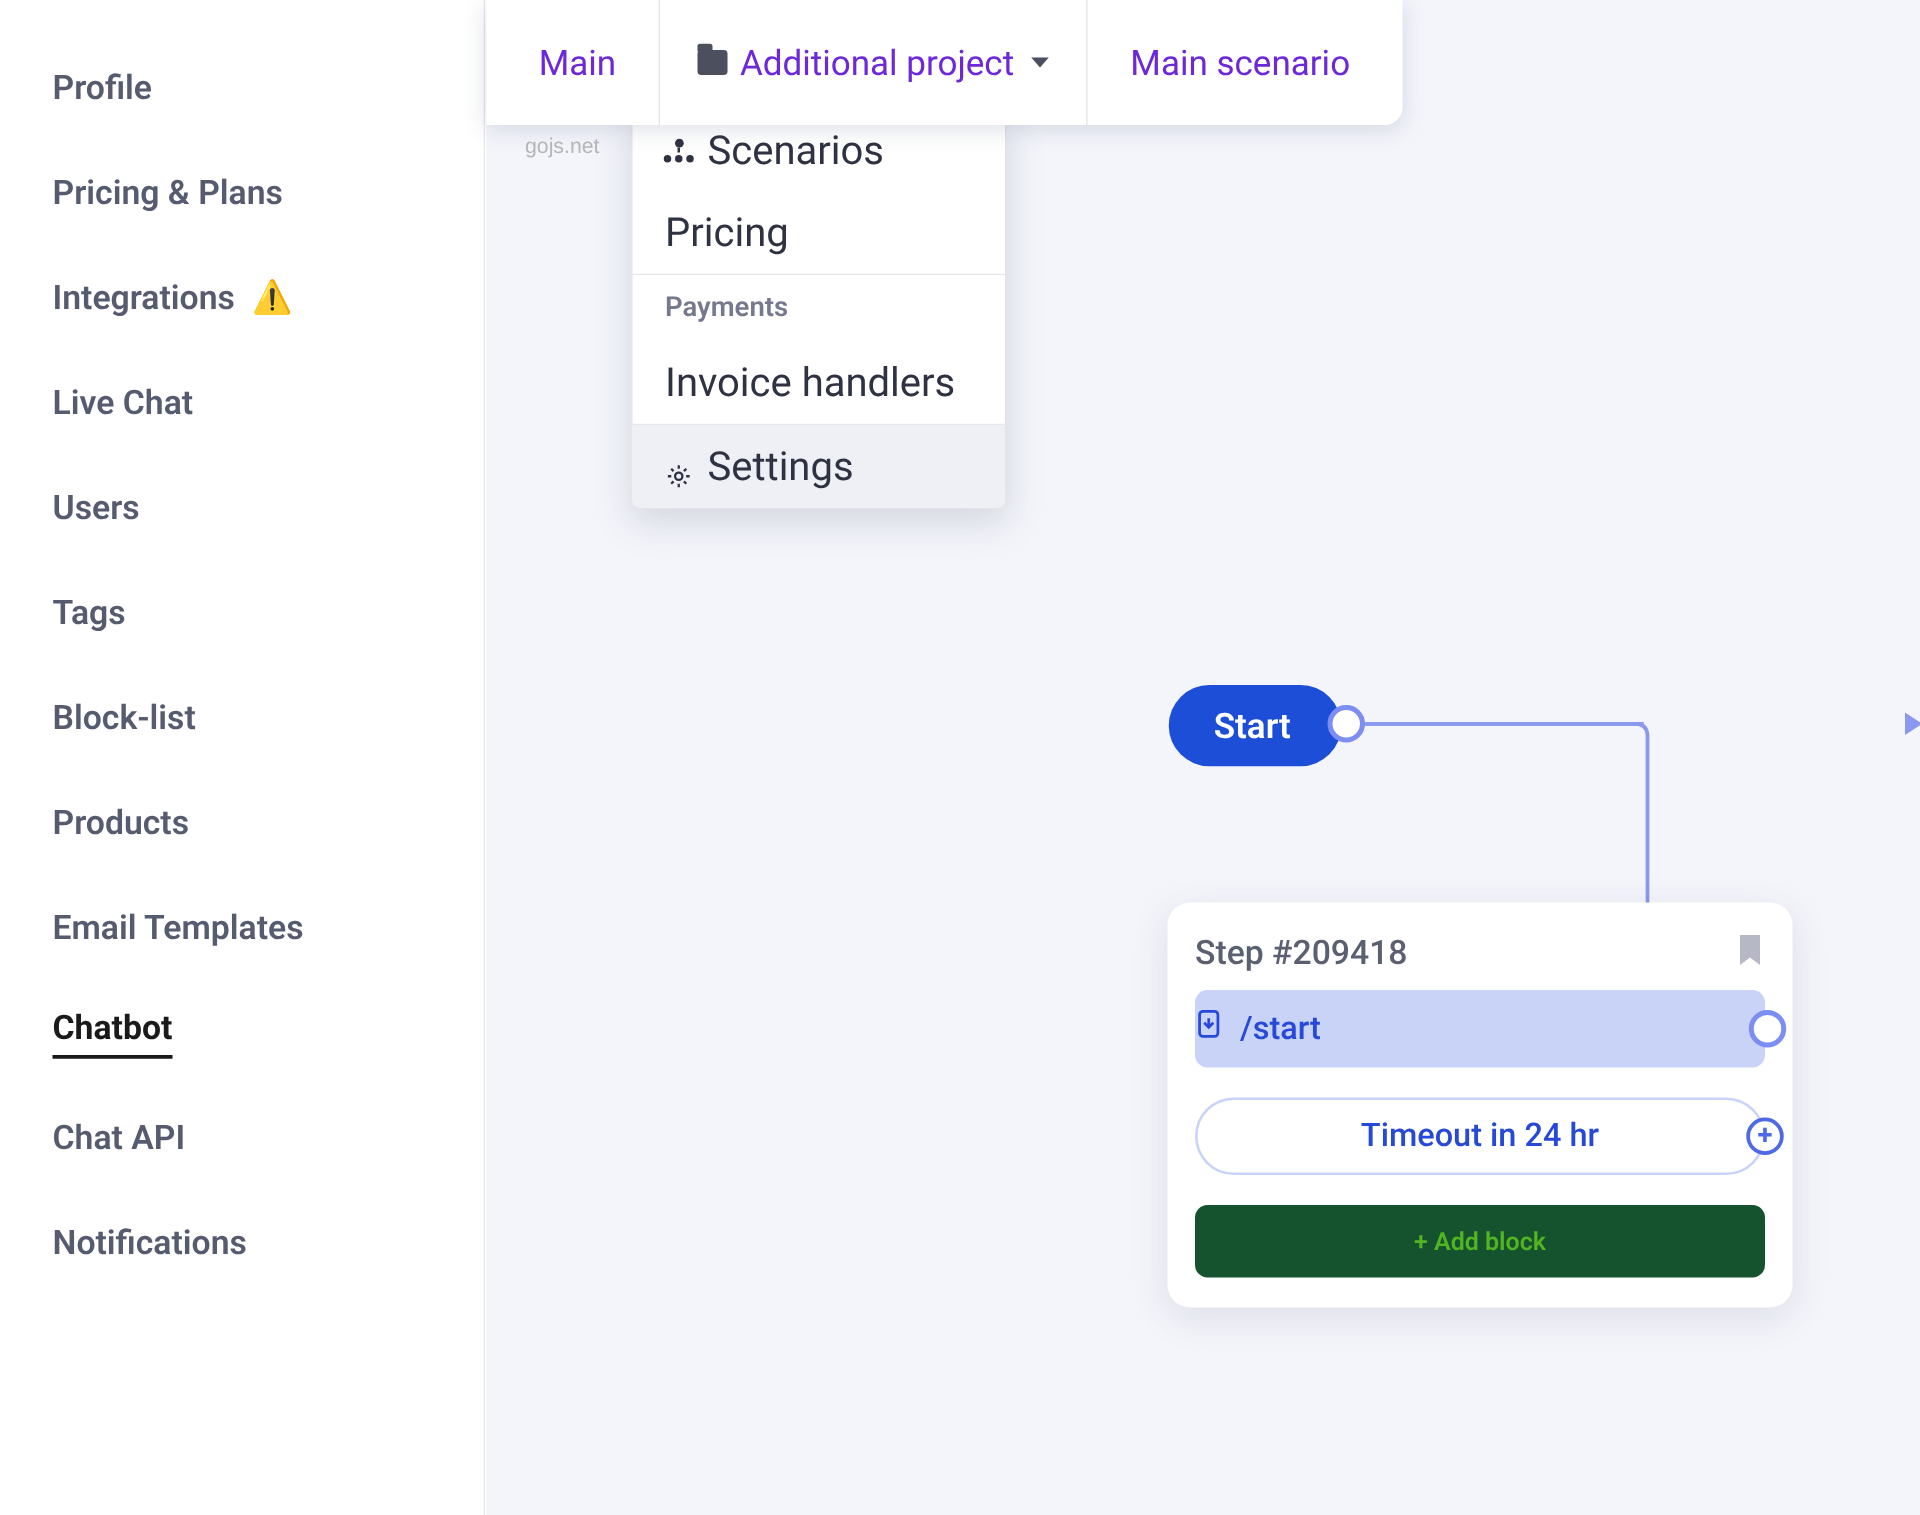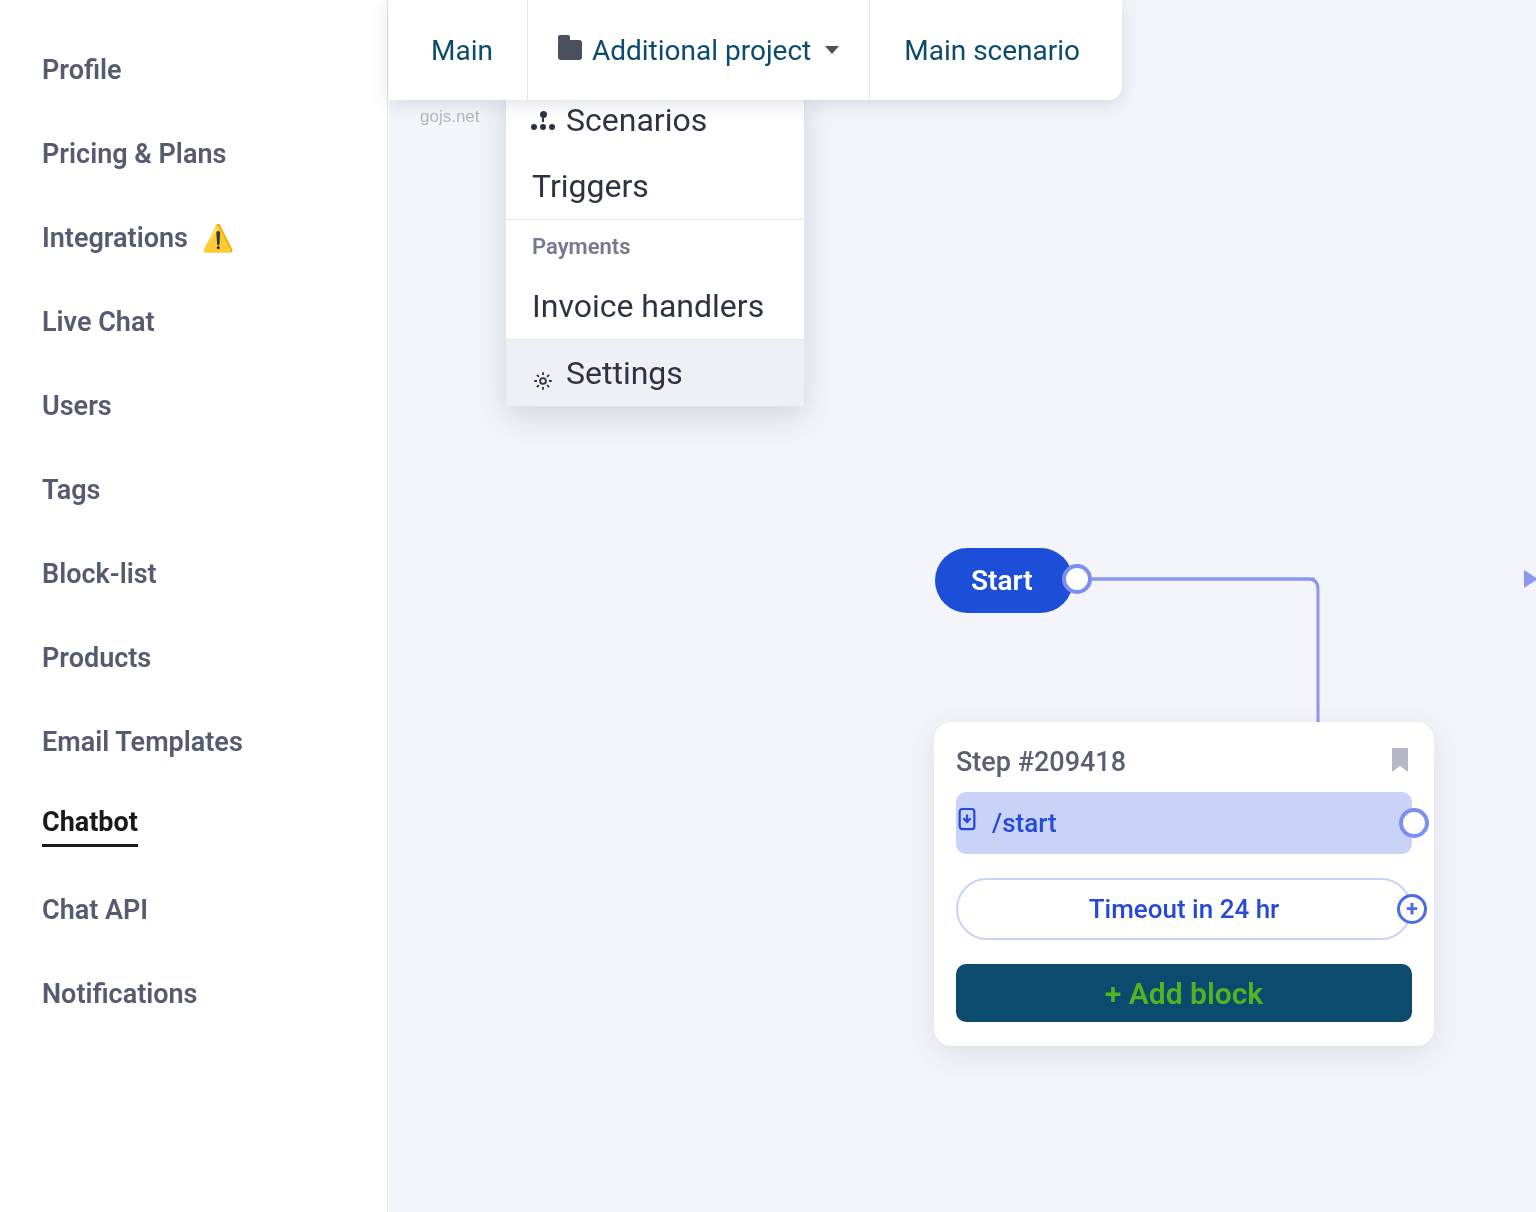--- a/index.html
+++ b/index.html
@@ -71,21 +71,21 @@
     align-items: center;
     height: 100px;
     border-bottom-right-radius: 14px;
     box-shadow: 0 4px 18px rgba(80,90,120,0.18);
     padding: 0 36px;
     gap: 28px;
     z-index: 10;
   }
   .tab {
     font-size: 28px;
-    color: #0c4a6e;
+    color: #6d28d9;
     cursor: pointer;
     display: flex;
     align-items: center;
     gap: 10px;
     padding: 0 6px;
     height: 100%;
   }
   .tab.sep {
     border-left: 1px solid #e3e3e8;
     border-right: 1px solid #e3e3e8;
@@ -263,28 +263,28 @@
     display: flex;
     align-items: center;
     justify-content: center;
     color: #4e6ae6;
     font-size: 22px;
     font-weight: 700;
     line-height: 1;
   }
 
   .row-add {
-    background: #0c4a6e;
+    background: #14532d;
     color: #51b423;
     border-radius: 10px;
     height: 58px;
     display: flex;
     align-items: center;
     justify-content: center;
-    font-size: 30px;
+    font-size: 20px;
     font-weight: 600;
     cursor: pointer;
   }
 
   .arrowhead {
     position: absolute;
     right: -2px; top: 570px;
     width: 0; height: 0;
     border-top: 9px solid transparent;
     border-bottom: 9px solid transparent;
@@ -359,21 +359,21 @@
           <span class="stem"></span>
         <span class="row">
             <span class="p"></span>
             <span class="p"></span>
             <span class="p"></span>
           </span>
       </span>
       <span>Scenarios</span>
     </div>
     <div class="dd-item">
-      <span>Triggers</span>
+      <span>Pricing</span>
     </div>
     <div class="dd-sep"></div>
     <div class="dd-item header">
       <span>Payments</span>
     </div>
     <div class="dd-item">
       <span>Invoice handlers</span>
     </div>
     <div class="dd-sep"></div>
     <div class="dd-item hover">

